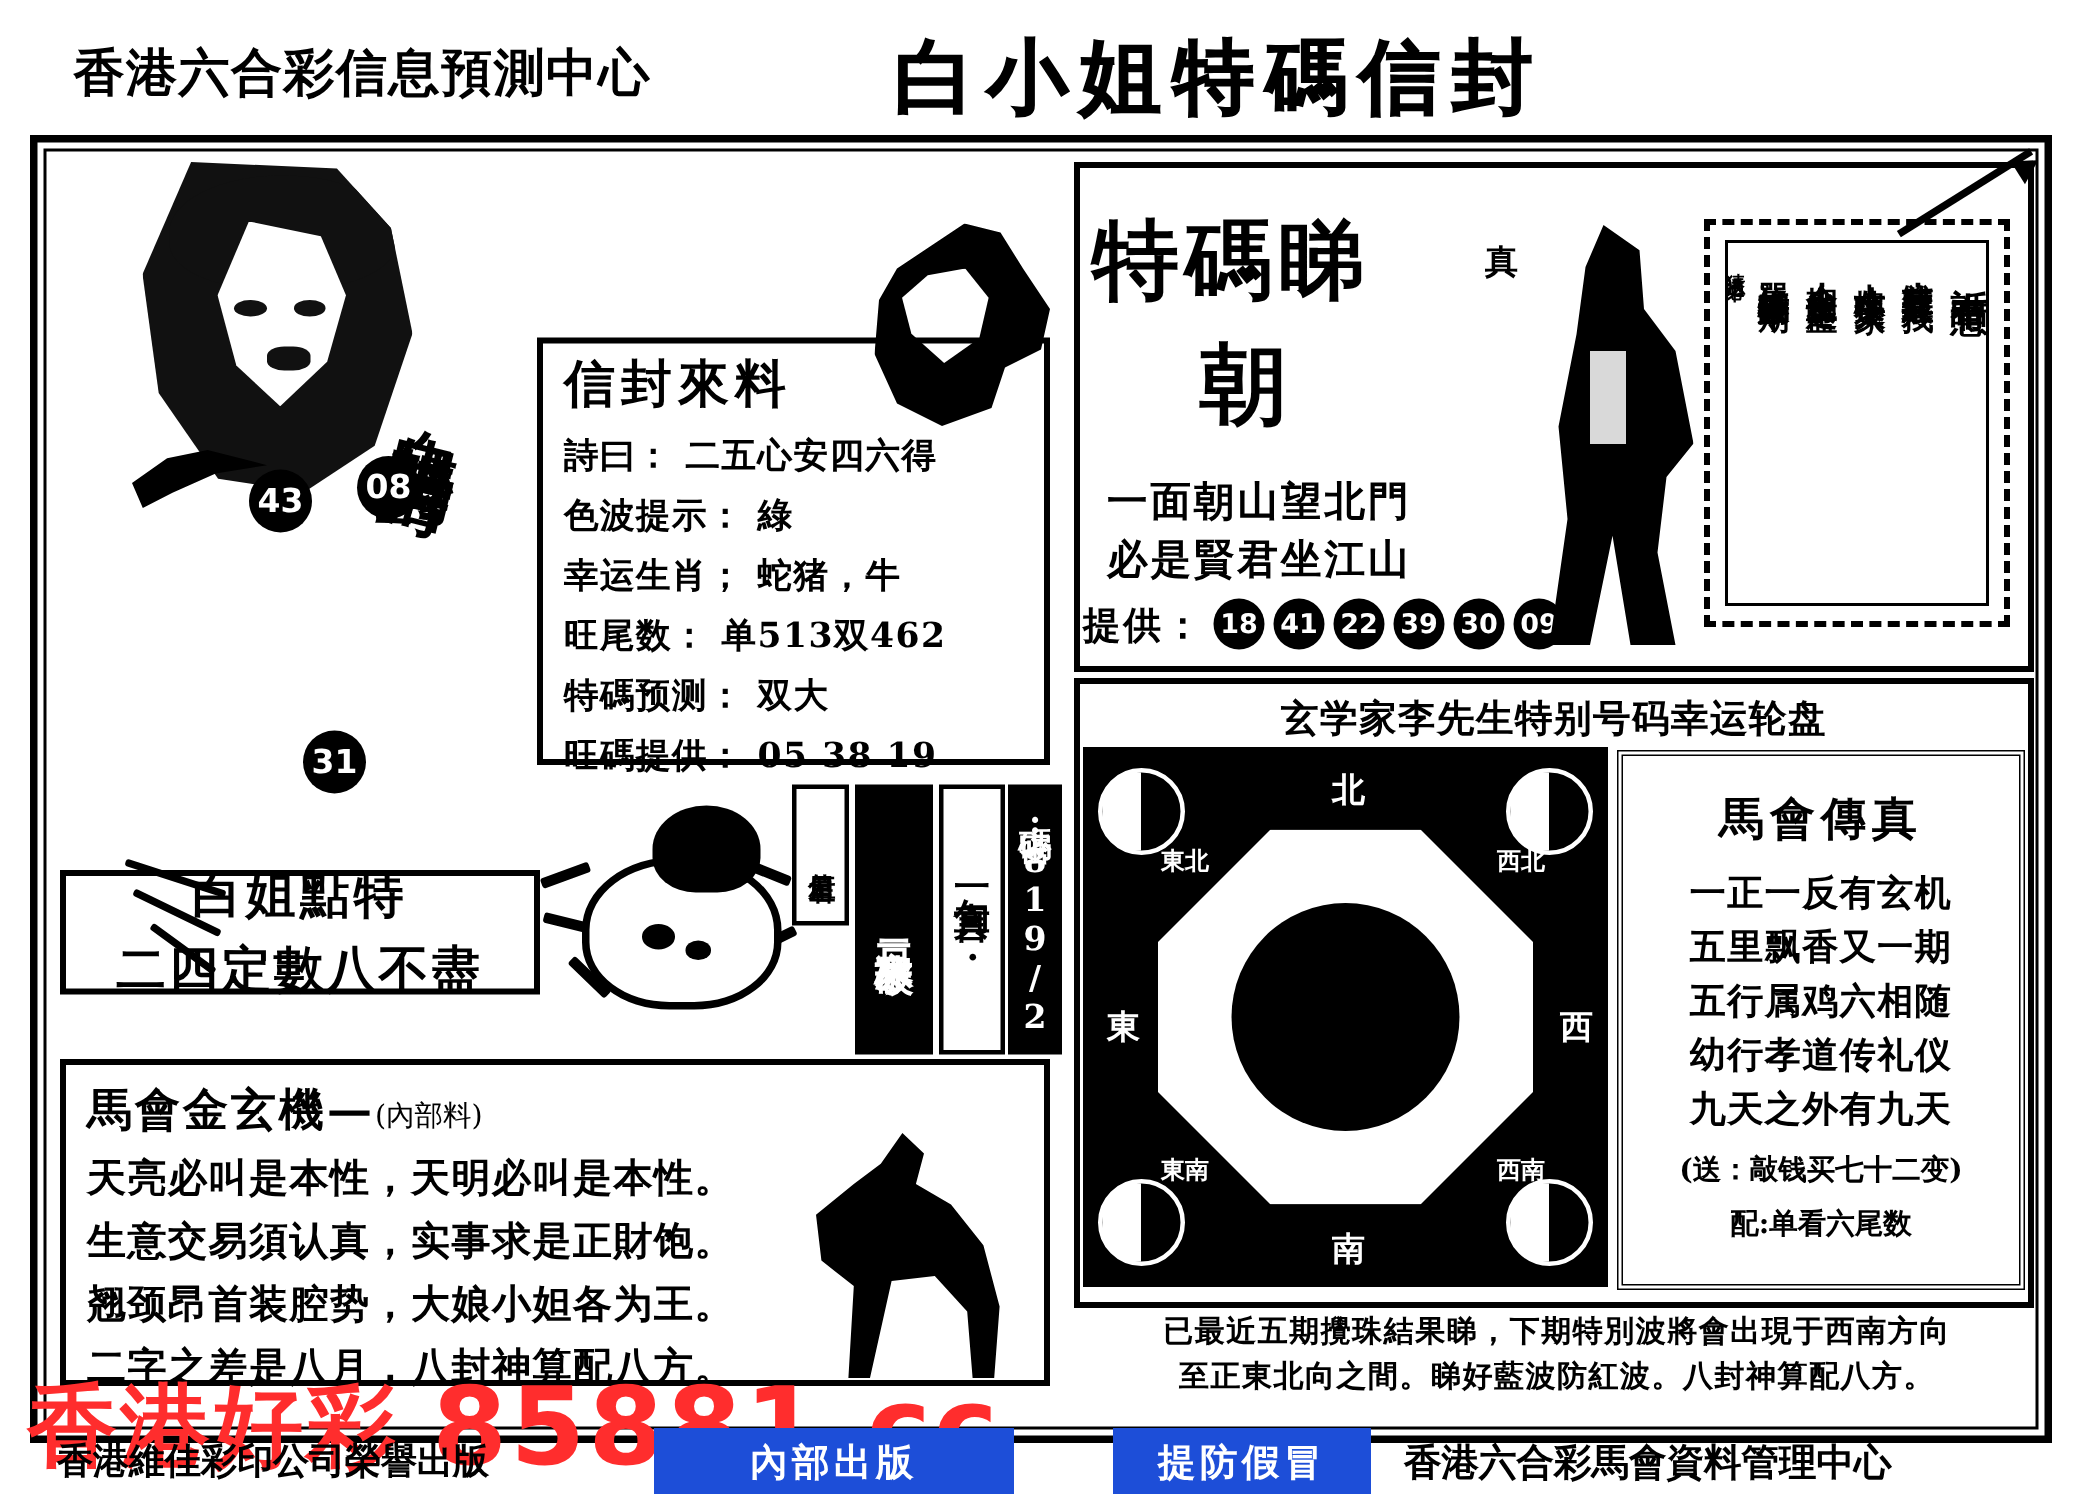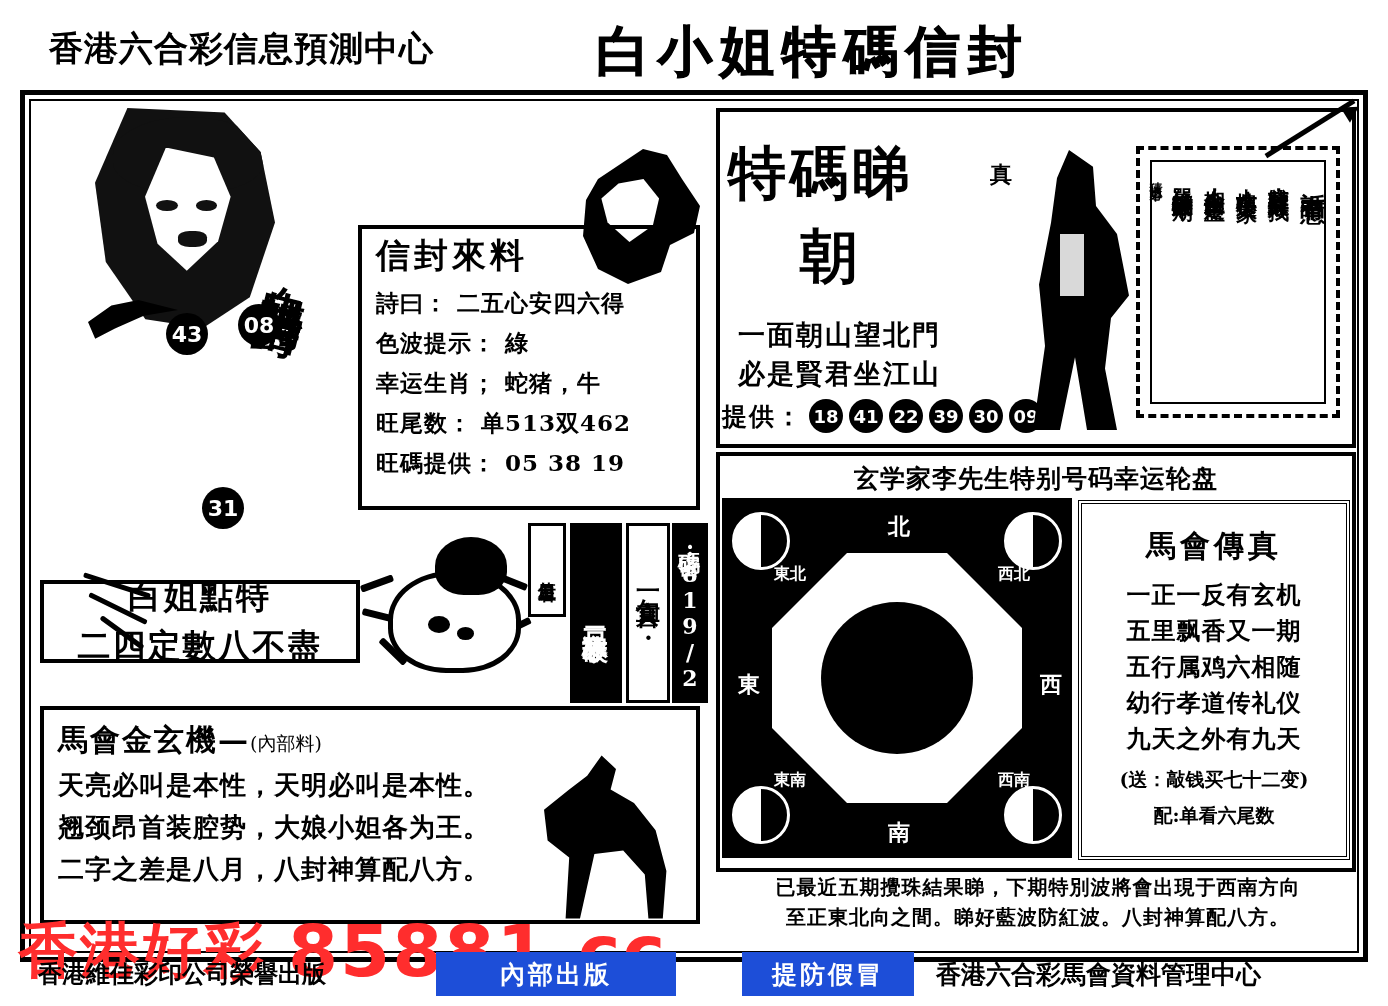--- a/index.html
+++ b/index.html
@@ -346,37 +346,39 @@
   <div class="box-baijie">
     <div class="l1">白姐點特</div>
     <div class="l2">二四定數八不盡</div>
   </div>
 
   <div class="box-mahui">
     <div class="t">
       <span>馬會金玄機—</span><span class="sub">(內部料)</span>
     </div>
     <div class="line">天亮必叫是本性，天明必叫是本性。</div>
+    <div class="line">生意交易須认真，实事求是正財饱。</div>
     <div class="line">翘颈昂首装腔势，大娘小妲各为王。</div>
     <div class="line">二字之差是八月，八封神算配八方。</div>
   </div>
 
   <div class="camel"></div>
 
 
   <div class="squirrel">
     <div class="inner"></div>
   </div>
 
   <div class="box-xinfeng">
     <div class="t">信封來料</div>
     <div class="r">詩曰：  二五心安四六得</div>
     <div class="r">色波提示：  綠</div>
     <div class="r">幸运生肖；  蛇猪，牛</div>
     <div class="r">旺尾数：  单513双462</div>
+    <div class="r">特碼预测：  双大</div>
     <div class="r">旺碼提供：  05 38 19</div>
   </div>
 
   <div class="cow">
     <div class="spike" style="left:4px;top:60px;transform:rotate(-20deg);"></div>
     <div class="spike" style="left:6px;top:92px;transform:rotate(14deg);"></div>
     <div class="spike" style="left:20px;top:128px;transform:rotate(44deg);"></div>
     <div class="spike" style="left:138px;top:58px;transform:rotate(22deg);"></div>
     <div class="spike" style="left:142px;top:104px;transform:rotate(-26deg);"></div>
     <div class="body">

